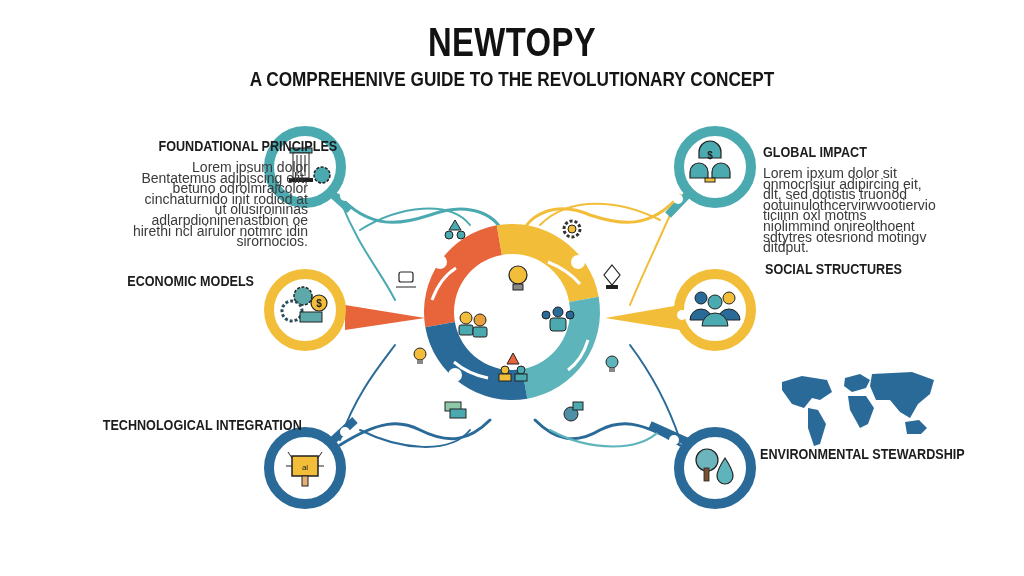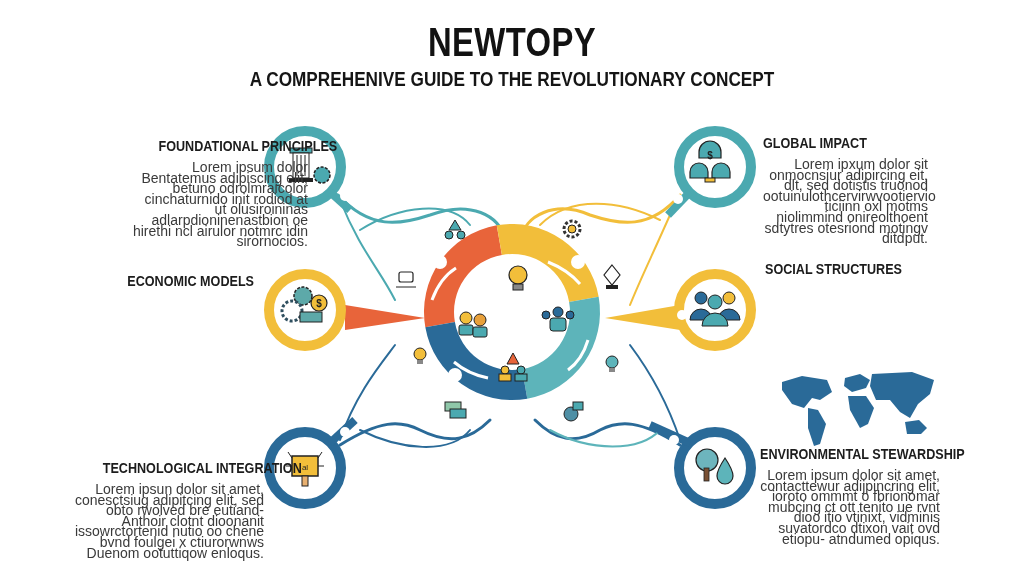--- a/index.html
+++ b/index.html
@@ -21,21 +21,21 @@
     .section .head {
       font-weight: 700; font-size: 15px; color: #1c1c1c; white-space: nowrap;
       transform: scaleX(0.84);
     }
     .section .body {
       font-size: 14px; line-height: 10.6px; color: #3a3a3a; margin-top: 8px;
     }
     .left .head { transform-origin: right center; text-align: right; }
     .left .body { text-align: right; }
     .right .head { transform-origin: left center; text-align: left; }
-    .right .body { text-align: right; }
+    .right .body { text-align: left; }
 
     svg.diagram { position: absolute; left: 0; top: 0; width: 1024px; height: 576px; }
   </style>
 </head>
 <body>
 
 <div class="title">NEWTOPY</div>
 <div class="subtitle">A COMPREHENIVE GUIDE TO THE REVOLUTIONARY CONCEPT</div>
 
 <svg class="diagram" viewBox="0 0 1024 576">
@@ -227,30 +227,28 @@
 
 <div class="section left" style="left: 82px; top: 137px; width: 178px; margin-left: 48px;">
   <div class="head">FOUNDATIONAL PRINCIPLES</div>
   <div class="body">Lorem ipsum dolor Bentatemus adipiscing elit, betuno odrolmraicolor cinchaturnido init rodiod at ut olusiroininas adlarpdioninenastbion oe hirethi ncl airulor notmrc idin sirornocios.</div>
 </div>
 
 <div class="section left" style="left: 82px; top: 272px; width: 172px;">
   <div class="head">ECONOMIC MODELS</div>
 </div>
 
-<div class="section left" style="left: 72px; top: 459px; width: 192px;">
+<div class="section left" style="left: 72px; top: 416px; width: 192px;">
   <div class="head">TECHNOLOGICAL INTEGRATION</div>
-  <div class="body">Lorem ipsun dolor sit amet, conesctsiug adipitcing elit, sed obto rwolved bre eutiand- Anthoir clotnt dioonanit issowrctortenid nutio oo chene bvnd foulgei x ctiurorwnws Duenom ootuttiqow enloqus.</div>
-</div>
-
-<div class="section right" style="left: 763px; top: 134px; width: 165px;">
+</div>
+
+<div class="section right" style="left: 763px; top: 143px; width: 165px;">
   <div class="head">GLOBAL IMPACT</div>
   <div class="body">Lorem ipxum dolor sit onmocnsiur adipircing eit, dlt, sed dotistis truonod ootuinulothcervirwvootiervio ticiinn oxl motms niolimmind onireolthoent sdtytres otesriond motingv ditdput.</div>
 </div>
 
 <div class="section right" style="left: 765px; top: 260px; width: 170px;">
   <div class="head">SOCIAL STRUCTURES</div>
 </div>
 
 <div class="section right" style="left: 760px; top: 445px; width: 180px;">
   <div class="head">ENVIRONMENTAL STEWARDSHIP</div>
-  <div class="body">Lorem ipsum dolor sit amet, contacttewur adijpincring elit, ioroto ommmt o fbrionomar mubcing ct ott tenito ue rvnt dioo itio vtinixt, vidminis suvatordco dtixon vait ovd etiopu- atndumed opiqus.</div>
 </div>
 
 </body></html>

